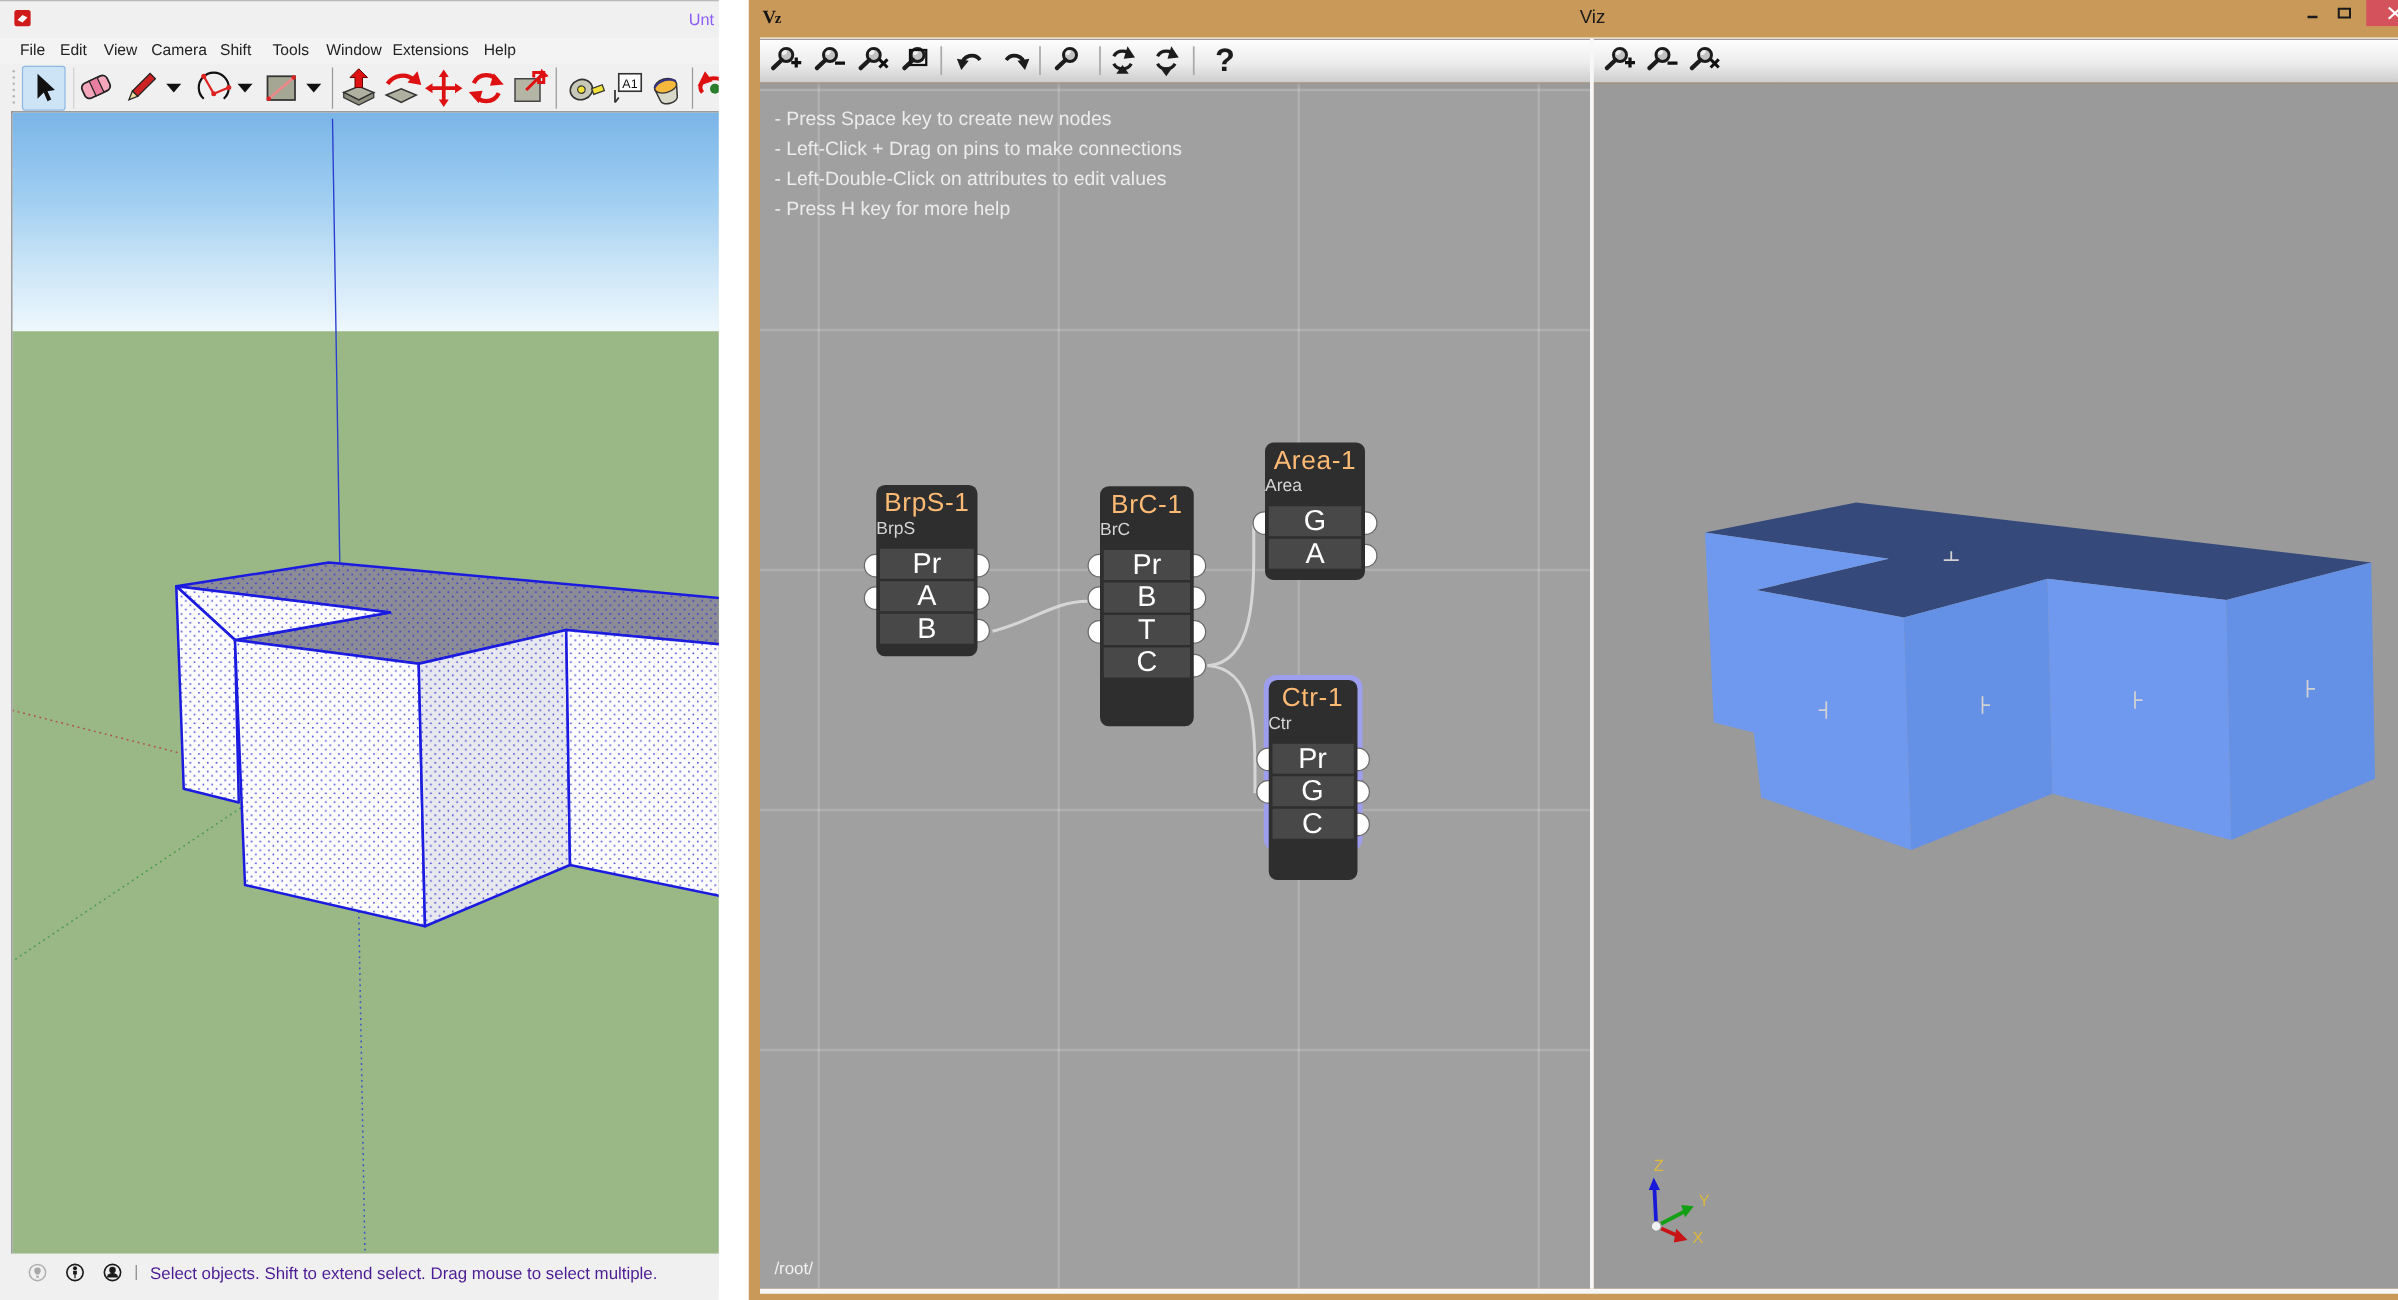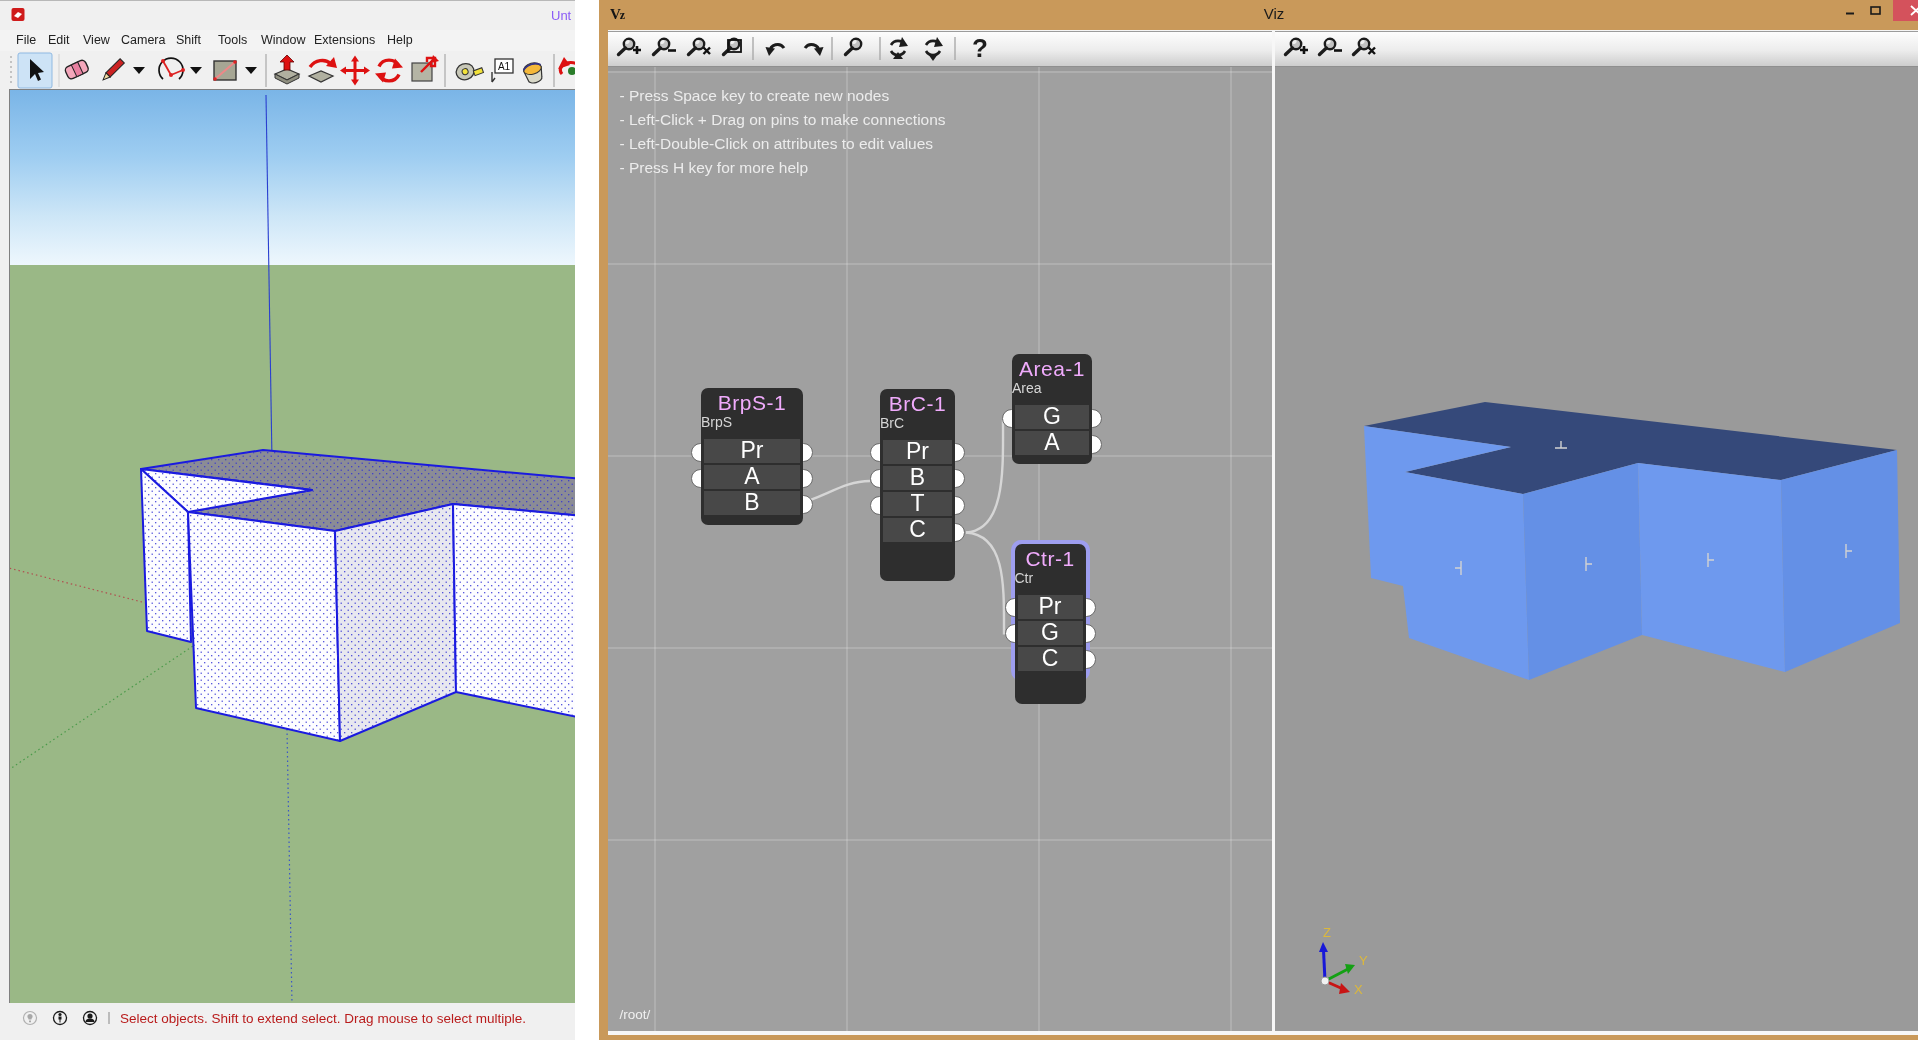--- a/index.html
+++ b/index.html
@@ -9,42 +9,42 @@
   #su { position:absolute; left:0; top:0; width:575px; height:1040px; background:#f0f0f0; }
   #su-title { position:absolute; left:0; top:0; width:575px; height:30px; background:#f0f0f0; border-top:1px solid #b8b8b8; }
   #su-menu { position:absolute; left:0; top:30px; width:575px; height:21px; background:#f3f3f3; font-size:12.5px; color:#222; }
   #su-menu span { position:absolute; top:3px; }
   #su-toolbar { position:absolute; left:0; top:51px; width:575px; height:38px; background:#f0f0f0; }
   #su-view { position:absolute; left:9px; top:89px; width:566px; height:914px; border-top:1px solid #808080; border-left:1px solid #808080; overflow:hidden; }
   #sky { position:absolute; left:0; top:0; width:566px; height:175px;
      background:linear-gradient(to bottom,#7ab5e7 0%,#9ecdf1 38%,#cde6f7 72%,#eef7fd 100%); }
   #ground { position:absolute; left:0; top:175px; width:566px; height:739px; background:#9ab886; }
   #su-status { position:absolute; left:9px; top:1003px; width:566px; height:30px; background:#f0f0f0; }
-  #su-status .txt { position:absolute; left:111px; top:8px; font-size:13.5px; color:#b91c1c; }
+  #su-status .txt { position:absolute; left:111px; top:8px; font-size:13.5px; color:#4c1d95; }
   
   #viz { position:absolute; left:575px; top:0; width:1343px; height:1040px; background:#c9995a;margin-left:24px; }
   #viz-title-text { position:absolute; left:645px; top:5px; width:60px; text-align:center; font-size:15px; color:#1a1a1a; }
   #vz-logo { position:absolute; left:11px; top:6px; font-family:"Liberation Serif", serif; font-size:15px; font-weight:bold; color:#151515; letter-spacing:-1px; }
   #viz-toolbar { position:absolute; left:8.5px; top:31px; width:1327px; height:36px;
      background:linear-gradient(to bottom,#fdfdfd 0%,#ececec 55%,#cdcdcd 100%);
      border-top:1.5px solid #9c9c9c; border-bottom:1px solid #8f8f8f; }
   #canvas { position:absolute; left:8.5px; top:67px; width:664px; height:964px; background:#a0a0a0; }
   #pane3d { position:absolute; left:676px; top:67px; width:660px; height:964px; background:#9a9a9a; overflow:hidden; }
   #splitter { position:absolute; left:673px; top:31px; width:3px; height:1000px; background:#f7f7f7; }
   .gridv { position:absolute; top:0; width:1.5px; height:964px; background:rgba(255,255,255,0.16); }
   .gridh { position:absolute; left:0; width:664px; height:1.5px; background:rgba(255,255,255,0.16); }
   #helptext { position:absolute; left:12px; top:17px; font-size:15.5px; color:#ececec; line-height:24px; white-space:pre; }
   #tooltip { position:absolute; left:274.5px; top:210px; width:340px; height:64px; background:#3b3b3b; border-radius:6px; text-align:center; color:#f5f5f5; }
   #tooltip .l1 { font-size:22px; margin-top:7px; }
   #tooltip .l2 { font-size:18px; margin-top:1px; }
   #root-label { position:absolute; left:12px; top:940px; font-size:13.5px; color:#f0f0f0; }
   
   .node { position:absolute; }
   .node .body { position:absolute; left:0; top:0; width:100%; height:100%; background:#2e2e2e; border-radius:7px; z-index:2; }
-  .node .title { text-align:center; color:#f0abfc; font-size:21px; padding-top:3px; letter-spacing:0.5px; }
+  .node .title { text-align:center; color:#fdba74; font-size:21px; padding-top:3px; letter-spacing:0.5px; }
   .node .sub { color:#d6d6d6; font-size:14px; margin-top:-1px; }
   .node .rows { position:absolute; left:3px; right:3px; top:51px; z-index:3; }
   .node .row { height:24px; margin-bottom:2px; background:#484848; color:#fff; font-size:23px; text-align:center; line-height:23px; }
   .pin { position:absolute; width:19px; height:19px; border-radius:50%; background:#fff; border:1px solid #6a6a6a; z-index:1; }
   .selbox { position:absolute; border:4px solid #9e9eef; border-radius:10px; z-index:1; background:#9e9eef; }
 </style>
 </head>
 <body>
 
 <div id="su">
@@ -315,21 +315,21 @@
 
     <svg class="abs" style="left:0;top:0" width="664" height="964" viewBox="0 0 664 964">
       <g fill="none" stroke="#d6d6d6" stroke-width="2.4">
         <path d="M186 438 C 216.5 431 234.5 414 262 414"></path>
         <path d="M358 465.5 C 398 463 395 400 395 353"></path>
         <path d="M358 465.5 C 398 468 396 520 396 567.5"></path>
       </g>
     </svg>
     <div id="root-label">/root/</div>
 
-    <div class="node" style="left:93.5px;top:321px;width:102px;height:137px">
+    <div class="node" style="left:93.5px;top:321px;width:81px;height:137px">
       <div class="pin" style="left:-10px;top:55px"></div>
       <div class="pin" style="left:-10px;top:81px"></div>
       <div class="pin" style="right:-10px;top:55px"></div>
       <div class="pin" style="right:-10px;top:81px"></div>
       <div class="pin" style="right:-10px;top:107px"></div>
       <div class="body">
           <div class="title">BrpS-1</div>
           <div class="sub">BrpS</div>
         <div class="rows">
             <div class="row">Pr</div>

